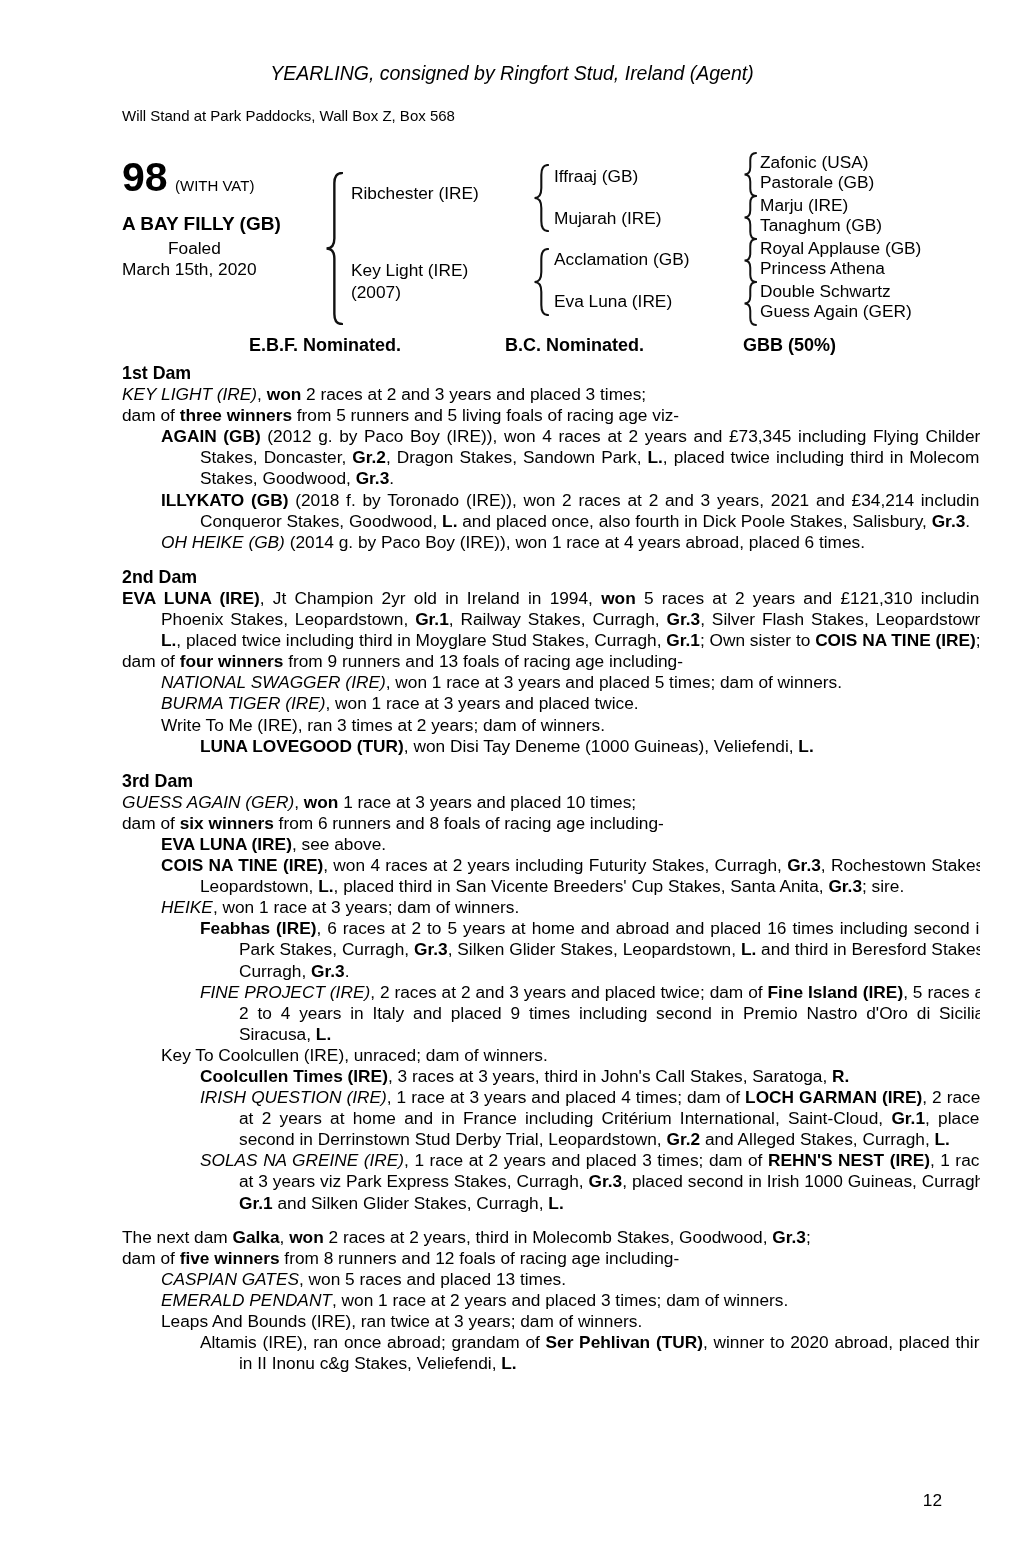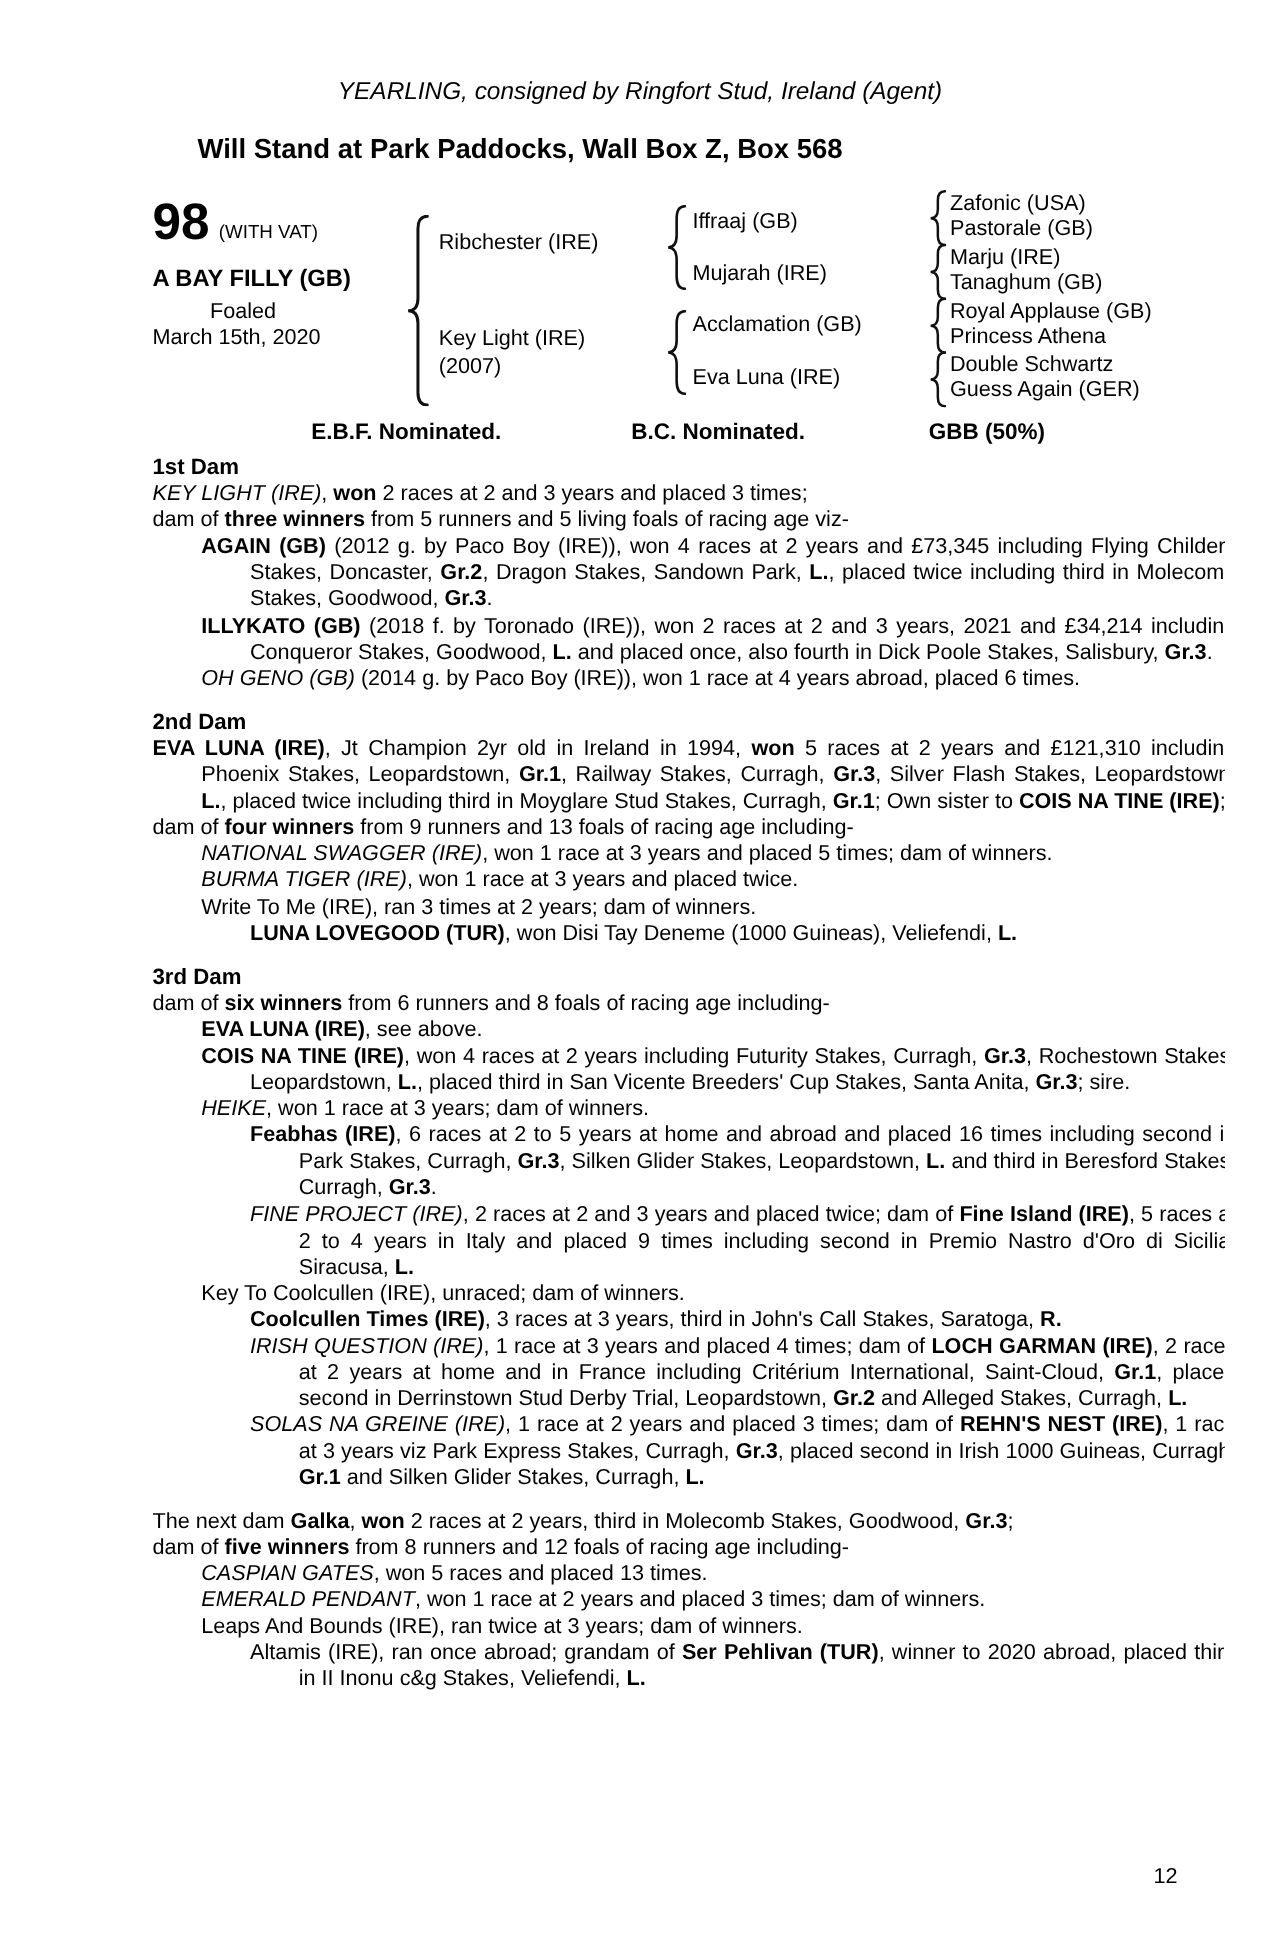--- a/index.html
+++ b/index.html
@@ -10,21 +10,21 @@
     overflow:hidden;
   }
   .abs { position:absolute; white-space:nowrap; line-height:1; }
 
   .title {
     position:absolute; top:64px; left:0; width:100%; text-align:center;
     font-style:italic; font-size:19.5px; line-height:1;
   }
   .stand {
     position:absolute; top:108px; left:78px;
-    font-weight:700; font-size:22px; line-height:1;margin-left:36px;
+    font-weight:400; font-size:15px; line-height:1;
   }
 
   .pedigree { position:absolute; top:150px; left:0; width:1024px; height:213px; font-size:17.3px; }
   .lot-num  { font-size:41px; font-weight:700; }
   .vat      { font-size:15px;text-align:right; }
   .horse    { font-size:19px; font-weight:700; }
   .ped-name { font-size:17.3px; }
   .nom      { font-size:18px; font-weight:700; }
   .brace    { position:absolute; }
   .brace svg{ display:block; }
@@ -122,33 +122,34 @@
     <div class="abs nom" style="left:699px; top:186px;">GBB (50%)</div>
   </div>
 
   <div class="content">
       <div class="section">
         <div class="heading">1st Dam</div>
         <p class="ind0"><span class="i">KEY LIGHT (IRE)</span><span>, </span><span class="b">won</span><span> 2 races at 2 and 3 years and placed 3 times;</span></p>
         <p class="ind0"><span>dam of </span><span class="b">three winners</span><span> from 5 runners and 5 living foals of racing age viz-</span></p>
         <p class="ind1"><span class="b">AGAIN (GB)</span><span> (2012 g. by Paco Boy (IRE)), won 4 races at 2 years and £73,345 including Flying Childers Stakes, Doncaster, </span><span class="b">Gr.2</span><span>, Dragon Stakes, Sandown Park, </span><span class="b">L.</span><span>, placed twice including third in Molecomb Stakes, Goodwood, </span><span class="b">Gr.3</span><span>.</span></p>
         <p class="ind1"><span class="b">ILLYKATO (GB)</span><span> (2018 f. by Toronado (IRE)), won 2 races at 2 and 3 years, 2021 and £34,214 including Conqueror Stakes, Goodwood, </span><span class="b">L.</span><span> and placed once, also fourth in Dick Poole Stakes, Salisbury, </span><span class="b">Gr.3</span><span>.</span></p>
-        <p class="ind1"><span class="i">OH GENO (GB)</span><span> (2014 g. by Paco Boy (IRE)), won 1 race at 4 years abroad, placed 6 times.</span></p>
+        <p class="ind1"><span class="i">OH HEIKE (GB)</span><span> (2014 g. by Paco Boy (IRE)), won 1 race at 4 years abroad, placed 6 times.</span></p>
       </div>
       <div class="section">
         <div class="heading">2nd Dam</div>
         <p class="ind0"><span class="b">EVA LUNA (IRE)</span><span>, Jt Champion 2yr old in Ireland in 1994, </span><span class="b">won</span><span> 5 races at 2 years and £121,310 including Phoenix Stakes, Leopardstown, </span><span class="b">Gr.1</span><span>, Railway Stakes, Curragh, </span><span class="b">Gr.3</span><span>, Silver Flash Stakes, Leopardstown, </span><span class="b">L.</span><span>, placed twice including third in Moyglare Stud Stakes, Curragh, </span><span class="b">Gr.1</span><span>; Own sister to </span><span class="b">COIS NA TINE (IRE)</span><span>;</span></p>
         <p class="ind0"><span>dam of </span><span class="b">four winners</span><span> from 9 runners and 13 foals of racing age including-</span></p>
         <p class="ind1"><span class="i">NATIONAL SWAGGER (IRE)</span><span>, won 1 race at 3 years and placed 5 times; dam of winners.</span></p>
         <p class="ind1"><span class="i">BURMA TIGER (IRE)</span><span>, won 1 race at 3 years and placed twice.</span></p>
         <p class="ind1"><span>Write To Me (IRE), ran 3 times at 2 years; dam of winners.</span></p>
         <p class="ind2"><span class="b">LUNA LOVEGOOD (TUR)</span><span>, won Disi Tay Deneme (1000 Guineas), Veliefendi, </span><span class="b">L.</span></p>
       </div>
       <div class="section">
         <div class="heading">3rd Dam</div>
+        <p class="ind0"><span class="i">GUESS AGAIN (GER)</span><span>, </span><span class="b">won</span><span> 1 race at 3 years and placed 10 times;</span></p>
         <p class="ind0"><span>dam of </span><span class="b">six winners</span><span> from 6 runners and 8 foals of racing age including-</span></p>
         <p class="ind1"><span class="b">EVA LUNA (IRE)</span><span>, see above.</span></p>
         <p class="ind1"><span class="b">COIS NA TINE (IRE)</span><span>, won 4 races at 2 years including Futurity Stakes, Curragh, </span><span class="b">Gr.3</span><span>, Rochestown Stakes, Leopardstown, </span><span class="b">L.</span><span>, placed third in San Vicente Breeders' Cup Stakes, Santa Anita, </span><span class="b">Gr.3</span><span>; sire.</span></p>
         <p class="ind1"><span class="i">HEIKE</span><span>, won 1 race at 3 years; dam of winners.</span></p>
         <p class="ind2"><span class="b">Feabhas (IRE)</span><span>, 6 races at 2 to 5 years at home and abroad and placed 16 times including second in Park Stakes, Curragh, </span><span class="b">Gr.3</span><span>, Silken Glider Stakes, Leopardstown, </span><span class="b">L.</span><span> and third in Beresford Stakes, Curragh, </span><span class="b">Gr.3</span><span>.</span></p>
         <p class="ind2"><span class="i">FINE PROJECT (IRE)</span><span>, 2 races at 2 and 3 years and placed twice; dam of </span><span class="b">Fine Island (IRE)</span><span>, 5 races at 2 to 4 years in Italy and placed 9 times including second in Premio Nastro d'Oro di Sicilia, Siracusa, </span><span class="b">L.</span></p>
         <p class="ind1"><span>Key To Coolcullen (IRE), unraced; dam of winners.</span></p>
         <p class="ind2"><span class="b">Coolcullen Times (IRE)</span><span>, 3 races at 3 years, third in John's Call Stakes, Saratoga, </span><span class="b">R.</span></p>
         <p class="ind2"><span class="i">IRISH QUESTION (IRE)</span><span>, 1 race at 3 years and placed 4 times; dam of </span><span class="b">LOCH GARMAN (IRE)</span><span>, 2 races at 2 years at home and in France including Critérium International, Saint-Cloud, </span><span class="b">Gr.1</span><span>, placed second in Derrinstown Stud Derby Trial, Leopardstown, </span><span class="b">Gr.2</span><span> and Alleged Stakes, Curragh, </span><span class="b">L.</span></p>
         <p class="ind2"><span class="i">SOLAS NA GREINE (IRE)</span><span>, 1 race at 2 years and placed 3 times; dam of </span><span class="b">REHN'S NEST (IRE)</span><span>, 1 race at 3 years viz Park Express Stakes, Curragh, </span><span class="b">Gr.3</span><span>, placed second in Irish 1000 Guineas, Curragh, </span><span class="b">Gr.1</span><span> and Silken Glider Stakes, Curragh, </span><span class="b">L.</span></p>

